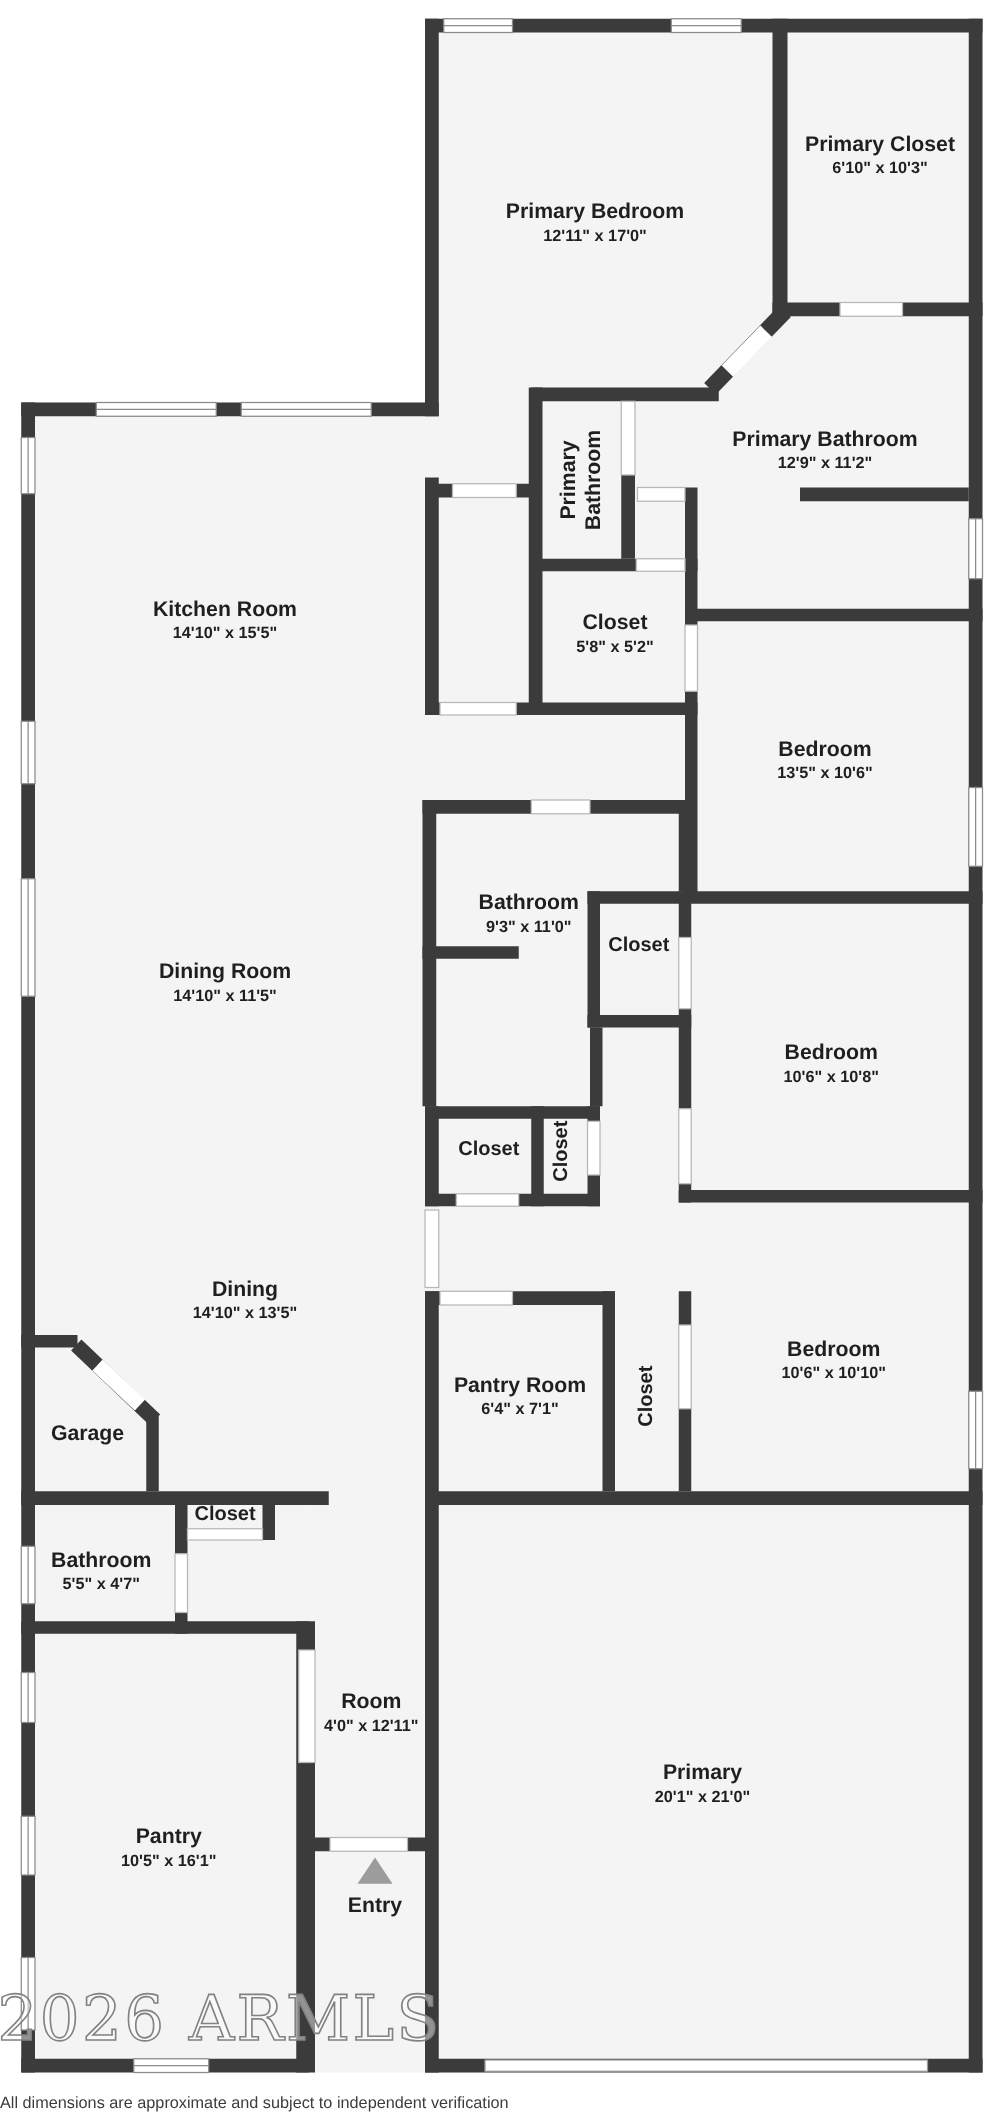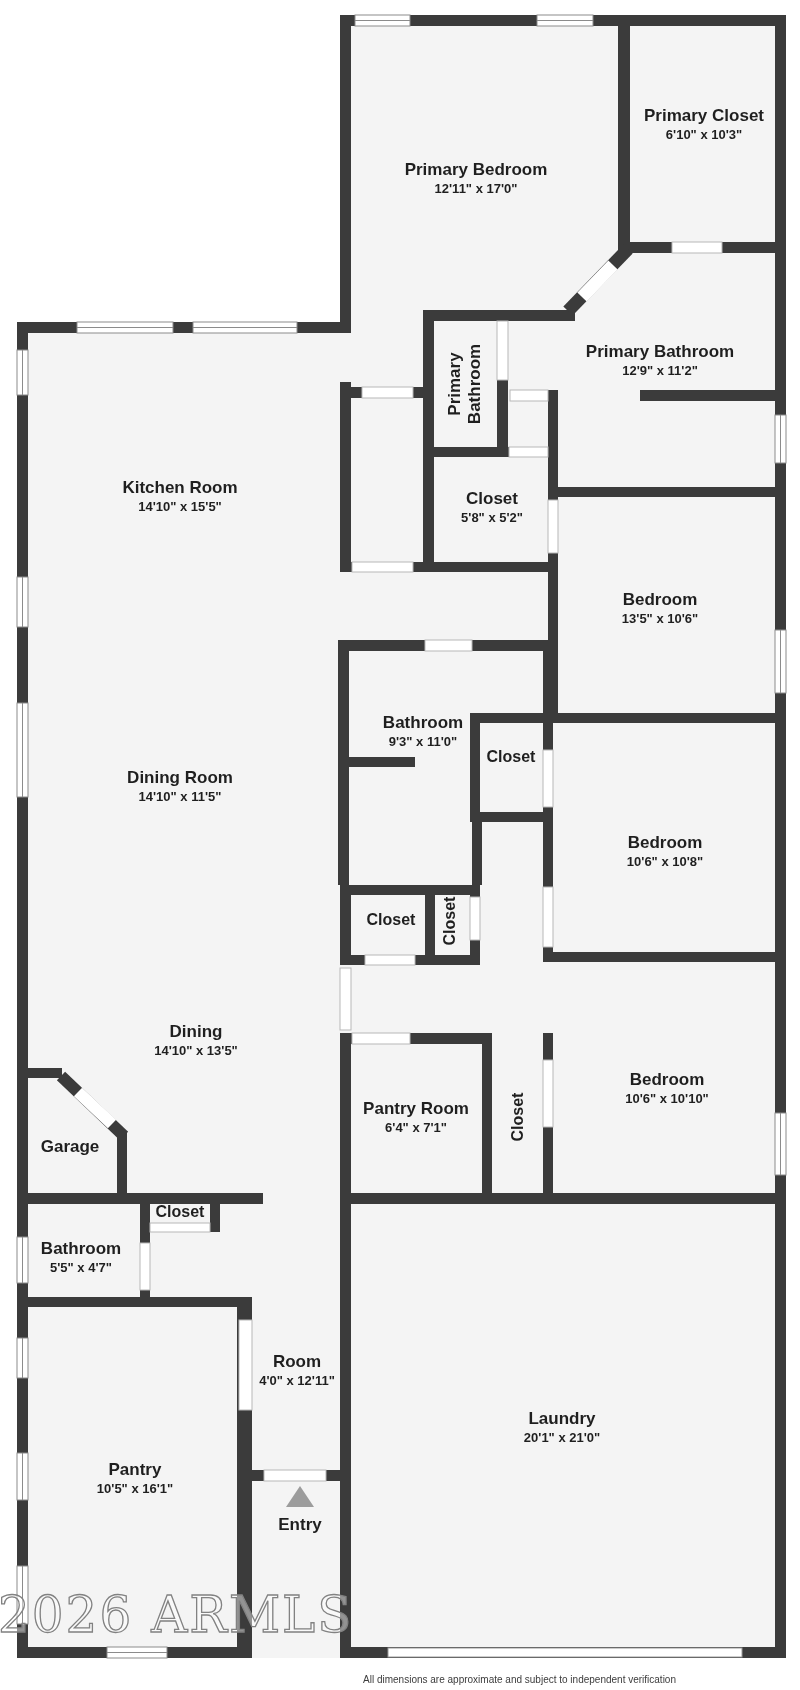--- a/index.html
+++ b/index.html
@@ -25,22 +25,22 @@
   .room-dims{display:block;font-size:13px;font-weight:bold;}
   .small .room-name{font-size:16px;}
   .vertical{transform:translate(-50%,-50%) rotate(-90deg);}
   .wrap2{width:96px;white-space:normal;line-height:1.2;}
   .watermark{
     position:absolute;left:-2px;top:1586px;z-index:3;
     font-family:"DejaVu Serif",serif;font-size:50px;letter-spacing:2px;
     color:rgba(255,255,255,0.45);-webkit-text-stroke:1.3px #828282;
   }
   .disclaimer{
-    position:absolute;left:0;top:1674px;width:676px;text-align:right;
-    font-size:10px;color:#3c3c3c;z-index:2;
+    position:absolute;left:0;top:1674px;width:676px;text-align:left;
+    font-size:13px;color:#3c3c3c;z-index:2;
   }
 </style>
 </head>
 <body>
 
 <div class="plan">
 
   <svg width="800" height="1690" viewBox="0 0 800 1690">
 
     <g>
@@ -259,21 +259,21 @@
   </div>
   <div class="room-label" style="left:297px;top:1370px">
     <span class="room-name">Room</span>
     <span class="room-dims">4'0" x 12'11"</span>
   </div>
   <div class="room-label" style="left:135px;top:1478px">
     <span class="room-name">Pantry</span>
     <span class="room-dims">10'5" x 16'1"</span>
   </div>
   <div class="room-label" style="left:562px;top:1427px">
-    <span class="room-name">Laundry</span>
+    <span class="room-name">Primary</span>
     <span class="room-dims">20'1" x 21'0"</span>
   </div>
   <div class="room-label" style="left:300px;top:1525px">
     <span class="room-name">Entry</span>
   </div>
 
   <div class="watermark">2026 ARMLS</div>
   <div class="disclaimer">All dimensions are approximate and subject to independent verification</div>
 
 </div>

